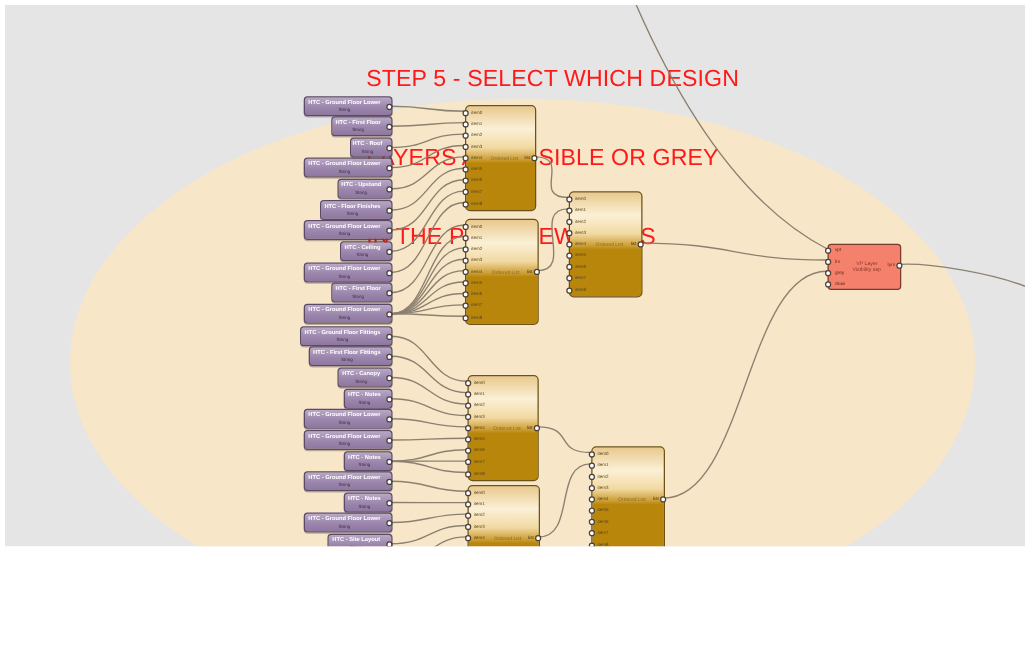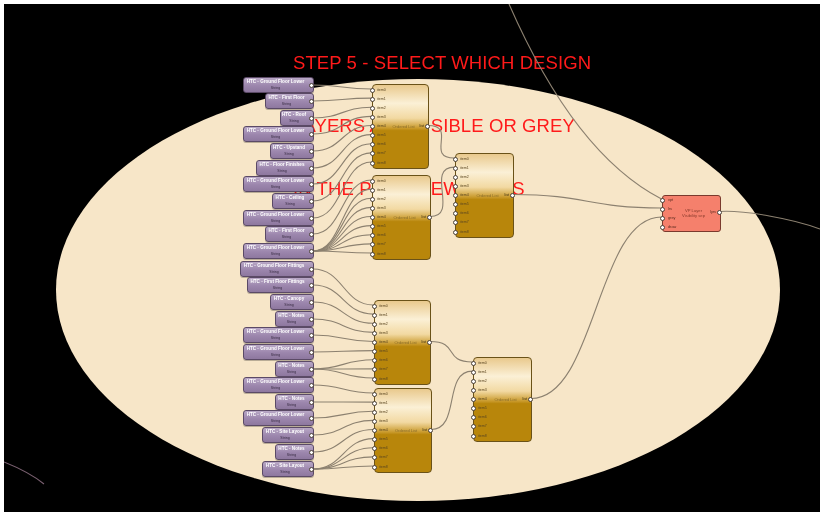--- a/index.html
+++ b/index.html
@@ -1,17 +1,17 @@
 <!DOCTYPE html>
 <html><head>
 <meta charset="utf-8">
 <style>
   html, body { margin: 0; padding: 0; background: #ffffff; }
   body { width: 824px; height: 519px; position: relative; overflow: hidden; font-family: "Liberation Sans", sans-serif; }
-  #canvas { position: absolute; left: 4px; top: 4px; width: 816px; height: 508px; background: #000000; overflow: hidden; }
+  #canvas { position: absolute; left: 4px; top: 4px; width: 816px; height: 433px; background: #e5e5e5; overflow: hidden; }
   #bg-svg { position: absolute; left: 0; top: 0; }
   #wires-svg { position: absolute; left: 0; top: 0; pointer-events: none; }
   .title { position: absolute; left: 289px; top: 6px; color: #ff1a1a; font-size: 18.5px; line-height: 21px; letter-spacing: 0.1px; white-space: pre; }
   .str-node { position: absolute; height: 14px; border: 1px solid #5b4a66; border-radius: 3px;
      background: linear-gradient(#b9a8c6 0%, #9c86ad 55%, #8e789f 100%); box-shadow: 0 1px 0 rgba(0,0,0,0.25); }
   .str-node .t { position: absolute; left: 0; right: 6px; top: 0px; font-size: 4.6px; font-weight: bold; color: #fff; text-align: center; line-height: 7px; white-space: nowrap; }
   .str-node .s { position: absolute; left: 0; right: 6px; top: 7px; font-size: 3.6px; color: #3a2d45; text-align: center; line-height: 6px; }
   .port { position: absolute; width: 5px; height: 5px; border-radius: 50%; background: #fff; border: 1px solid #4a4037; box-sizing: border-box; }
   .list-node { position: absolute; border: 1px solid #6a5218; border-radius: 4px;
      background: linear-gradient(#e9c98d 0%, #fbf0d6 22%, #f2d9a2 40%, #c99a2c 52%, #b8860b 55%, #b8860b 100%); }

